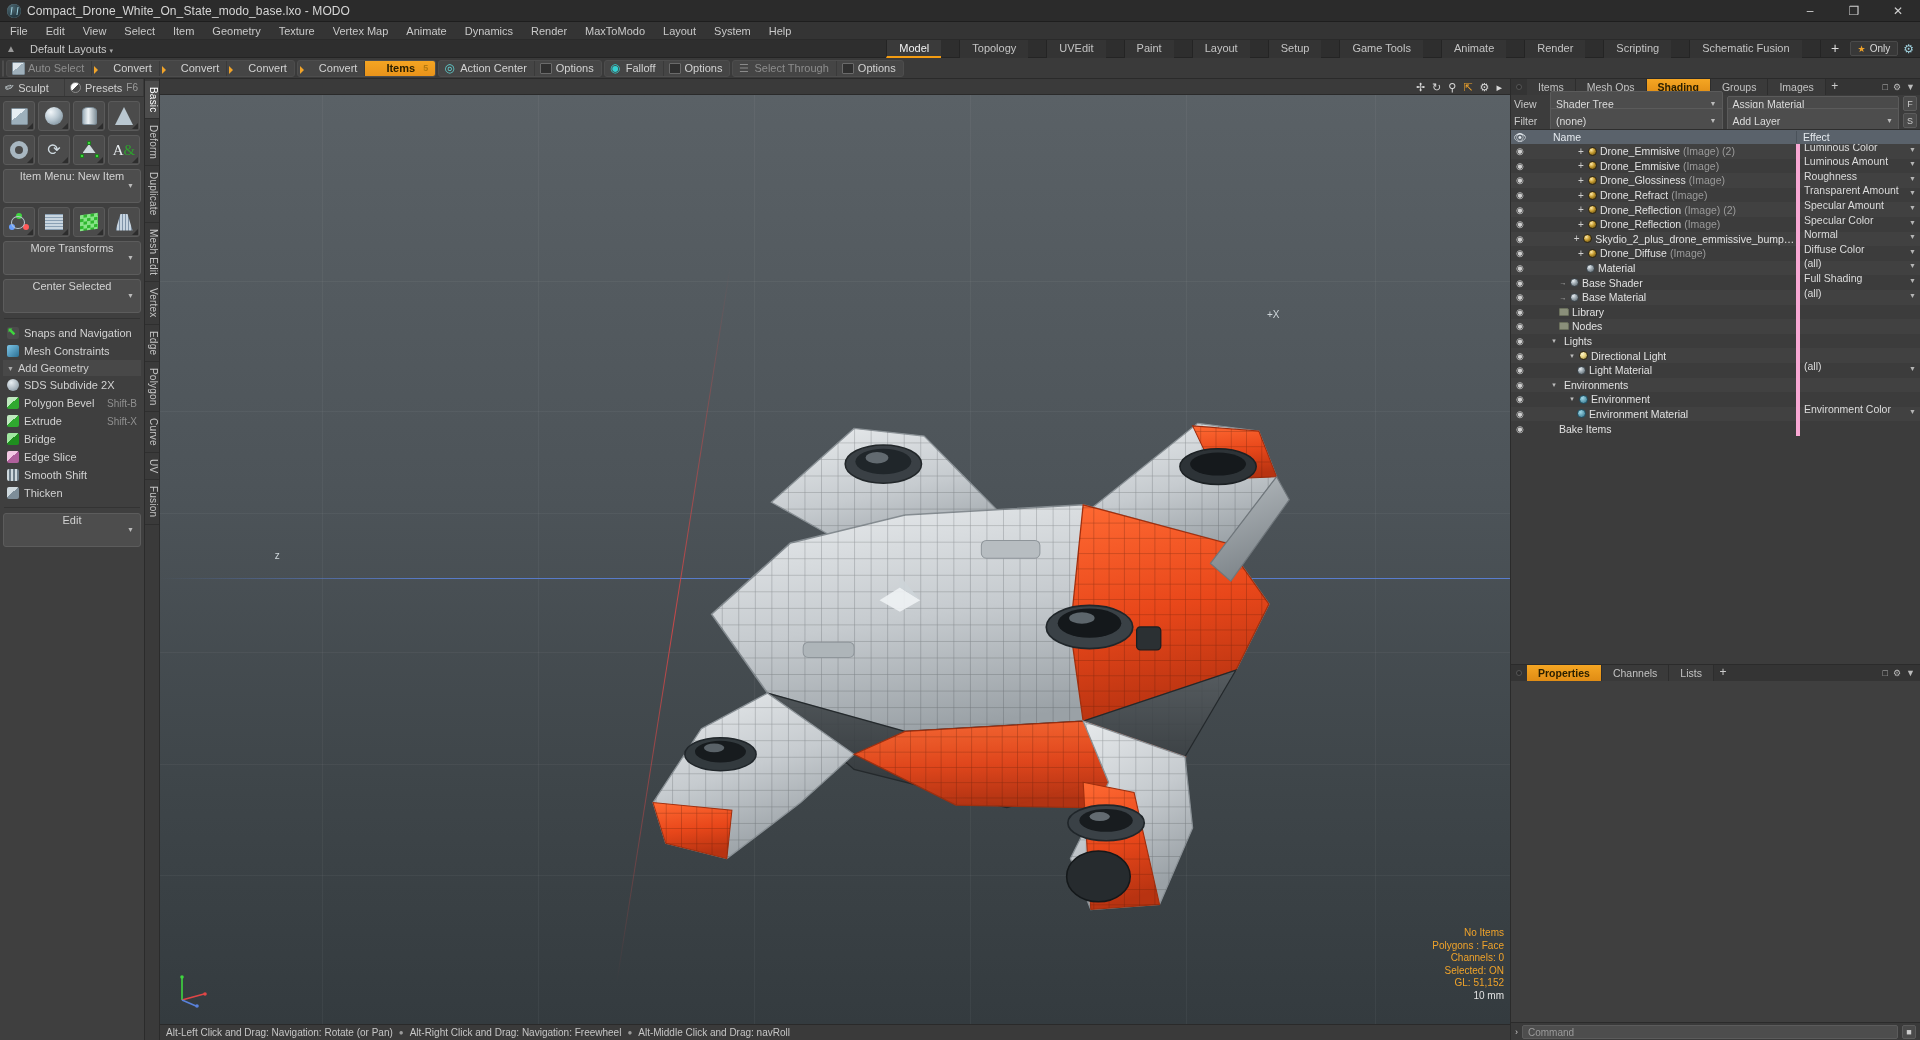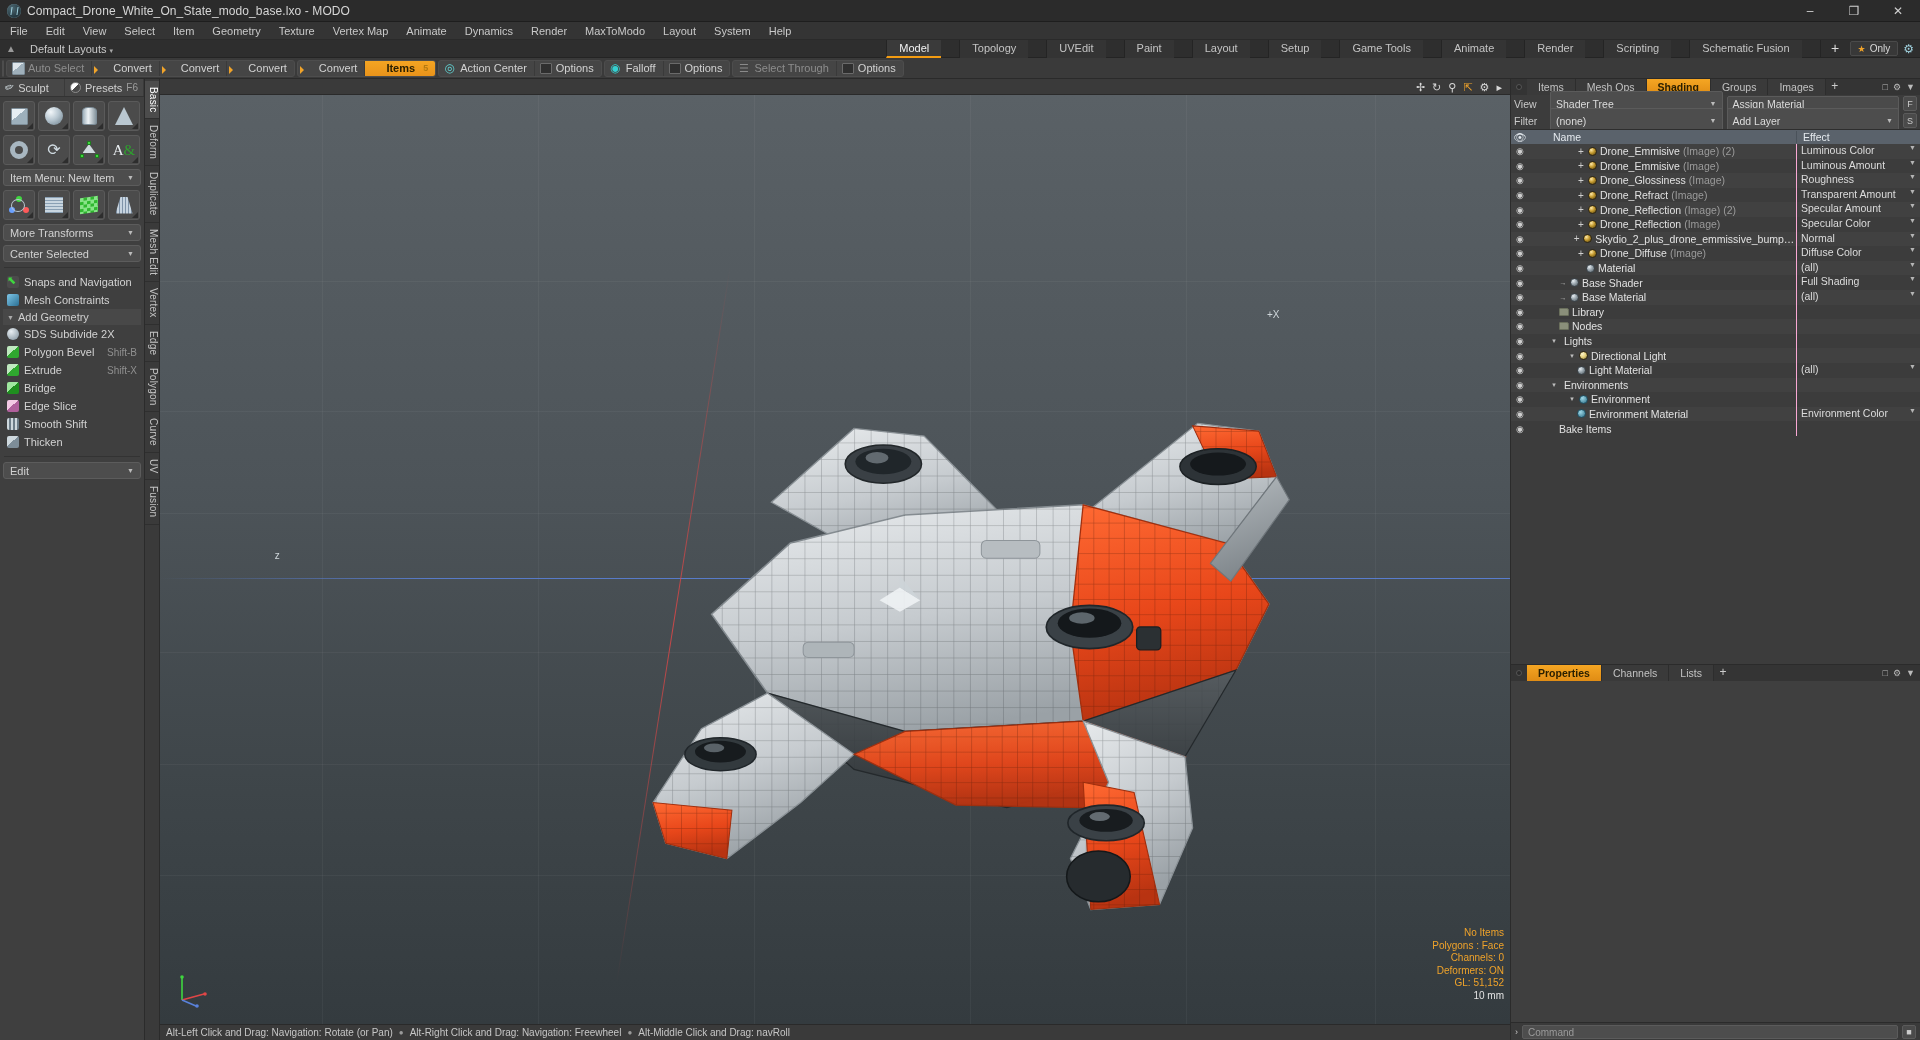--- a/index.html
+++ b/index.html
@@ -112,22 +112,22 @@
   .sh-axis { width:20px; height:18px; position:relative; }
   .sh-axis i { position:absolute; width:6px; height:6px; border-radius:50%; }
   .sh-grid { width:18px; height:16px;
     background:repeating-linear-gradient(0deg,#8aa0b4 0 1px,#c9d6e0 1px 3px),
                repeating-linear-gradient(90deg,#8aa0b4 0 1px,transparent 1px 3px); }
   .sh-green { width:18px; height:16px;
     background:repeating-conic-gradient(#2fb82f 0 25%, #88e388 0 50%) 0 0/7px 7px; transform:skewY(-8deg); }
   .sh-cloth { width:17px; height:17px;
     background:repeating-linear-gradient(90deg,#7f93a8 0 1px,#c7d4e0 1px 3px);
     clip-path:polygon(30% 0,70% 0,100% 100%,0 100%); }
-  .dd { height:17px; background:#4d4d4d; border:1px solid #5c5c5c; border-radius:3px;
-    display:flex; align-items:center; padding:0 6px; font-size:11px; color:#d2d2d2; margin-bottom:4px; }
+  .dd { height:34px; background:#4d4d4d; border:1px solid #5c5c5c; border-radius:3px;
+    display:flex; align-items:center; padding:0 6px; font-size:11px; color:#d2d2d2; margin-bottom:4px;flex-direction:column; }
   .dd .ar { margin-left:auto; font-size:7px; color:#bbb; }
   .lp-sep { height:1px; background:#333; margin:5px 1px; }
   .lrow { height:18px; display:flex; align-items:center; gap:5px; padding:0 4px;
     font-size:11px; color:#d2d2d2; }
   .lrow .sk { margin-left:auto; font-size:10px; color:#8f8f8f; }
   .grp-hdr { height:16px; display:flex; align-items:center; gap:4px; padding:0 4px;
     font-size:11px; color:#cfcfcf; background:#484848; }
   .grp-hdr .tri { font-size:7px; color:#aaa; }
   .mini { width:12px; height:12px; flex:0 0 12px; border-radius:2px; display:inline-block; }
   .m-snap { background:#4b4b4b; position:relative; }
@@ -206,22 +206,22 @@
     color:#e4e9ee; align-items:center; }
   .th-eye { width:18px; text-align:center; }
   .th-name { flex:1; padding-left:24px; }
   .th-eff { width:124px; padding-left:6px; border-left:1px solid #4a525a; }
   .tree-body { flex:1 1 auto; overflow:hidden; }
   .trow { height:14.6px; display:flex; align-items:center; font-size:10.5px; color:#e1e1e1; }
   .trow:nth-child(odd) { background:#414141; }
   .trow:nth-child(even) { background:#3c3c3c; }
   .tr-eye { width:18px; text-align:center; color:#cfcfcf; font-size:9px; }
   .tr-name { flex:1; display:flex; align-items:center; gap:3px; overflow:hidden; white-space:nowrap; }
-  .tr-eff { width:124px; border-left:1px solid #f9a8d4; display:flex; align-items:flex-start;
-    padding:0 4px; color:#dcdcdc; height:14.6px; }
+  .tr-eff { width:124px; border-left:4px solid #f9a8d4; display:flex; align-items:flex-end;
+    padding:6px 4px; color:#dcdcdc; height:14.6px; }
   .tr-eff .ar { margin-left:auto; font-size:7px; color:#b5b5b5; }
   .ind { display:inline-block; }
   .plus { color:#cfcfcf; font-size:10px; width:8px; text-align:center; }
   .tri-d { color:#bdbdbd; font-size:7px; width:8px; text-align:center; }
   .sphr { width:9px; height:9px; border-radius:50%; flex:0 0 9px;
     background:radial-gradient(circle at 33% 28%, #ffe9a8 0%, #c49a2e 45%, #4a3a10 100%);
     border:1px solid #2f2612; }
   .sphr.grey { background:radial-gradient(circle at 33% 28%, #e8eef2 0%, #9aa6ae 45%, #4b545a 100%);
     border-color:#3b4349; }
   .sphr.lt { background:radial-gradient(circle at 33% 28%, #fff7d0 0%, #e3cf7a 50%, #6c6030 100%); }
@@ -679,21 +679,21 @@
           <line x1="8" y1="32" x2="22" y2="38" stroke="#5a82dc" stroke-width="1.6"></line>
           <circle cx="8" cy="9" r="1.8" fill="#3fd63f"></circle>
           <circle cx="31" cy="26" r="1.8" fill="#e14646"></circle>
           <circle cx="23" cy="38" r="1.8" fill="#5a82dc"></circle>
         </svg>
 
         <div class="vp-stats">
           <div>No Items</div>
           <div>Polygons : Face</div>
           <div>Channels: 0</div>
-          <div>Deformers: ON</div>
+          <div>Selected: ON</div>
           <div>GL: 51,152</div>
           <div class="mm">10 mm</div>
         </div>
       </div>
 
       <div class="statusbar">
         <span>Alt-Left Click and Drag: Navigation: Rotate (or Pan)</span>
         <span class="sb-dot">●</span>
         <span>Alt-Right Click and Drag: Navigation: Freewheel</span>
         <span class="sb-dot">●</span>

